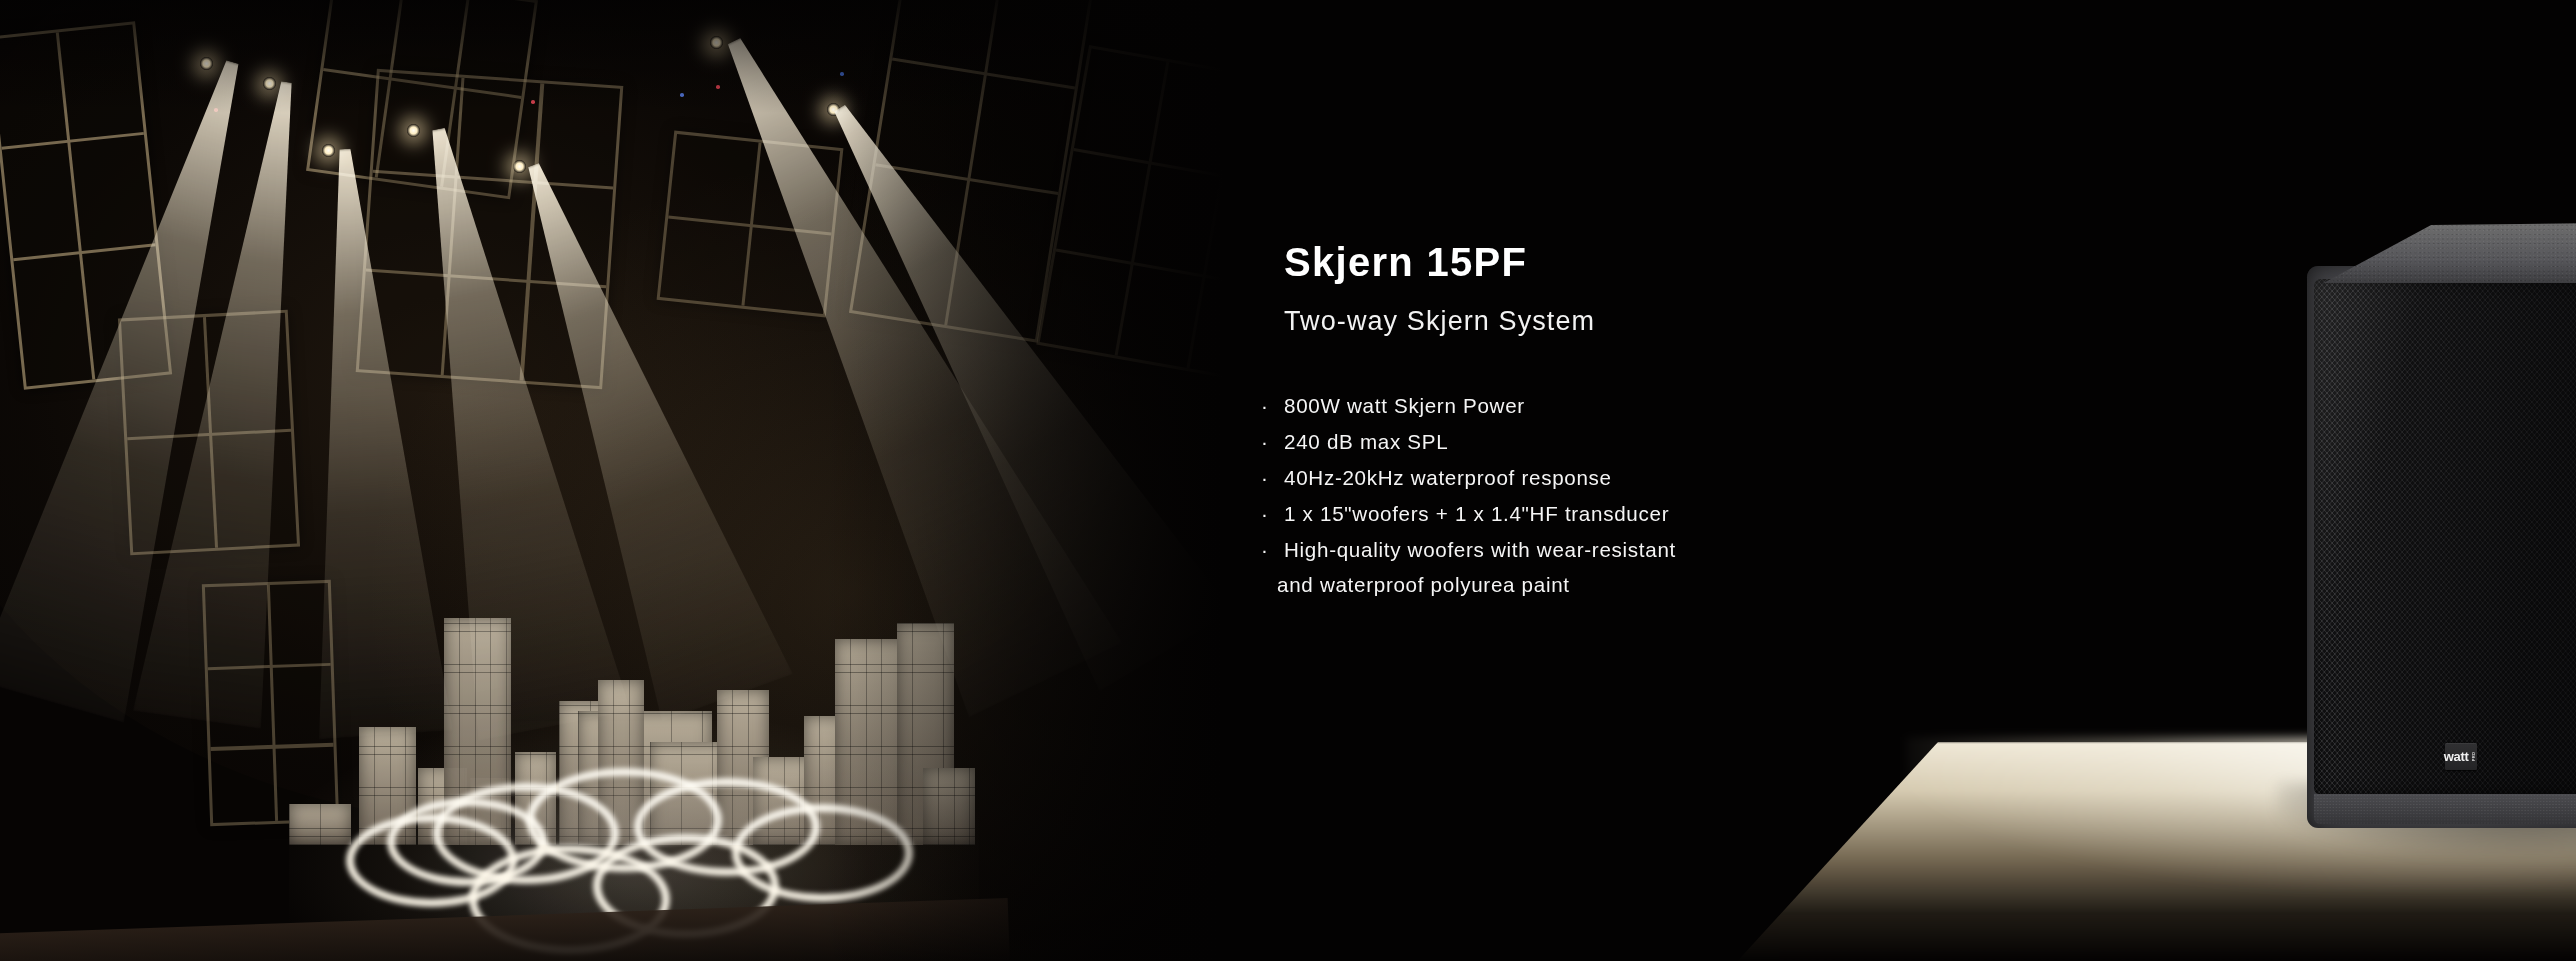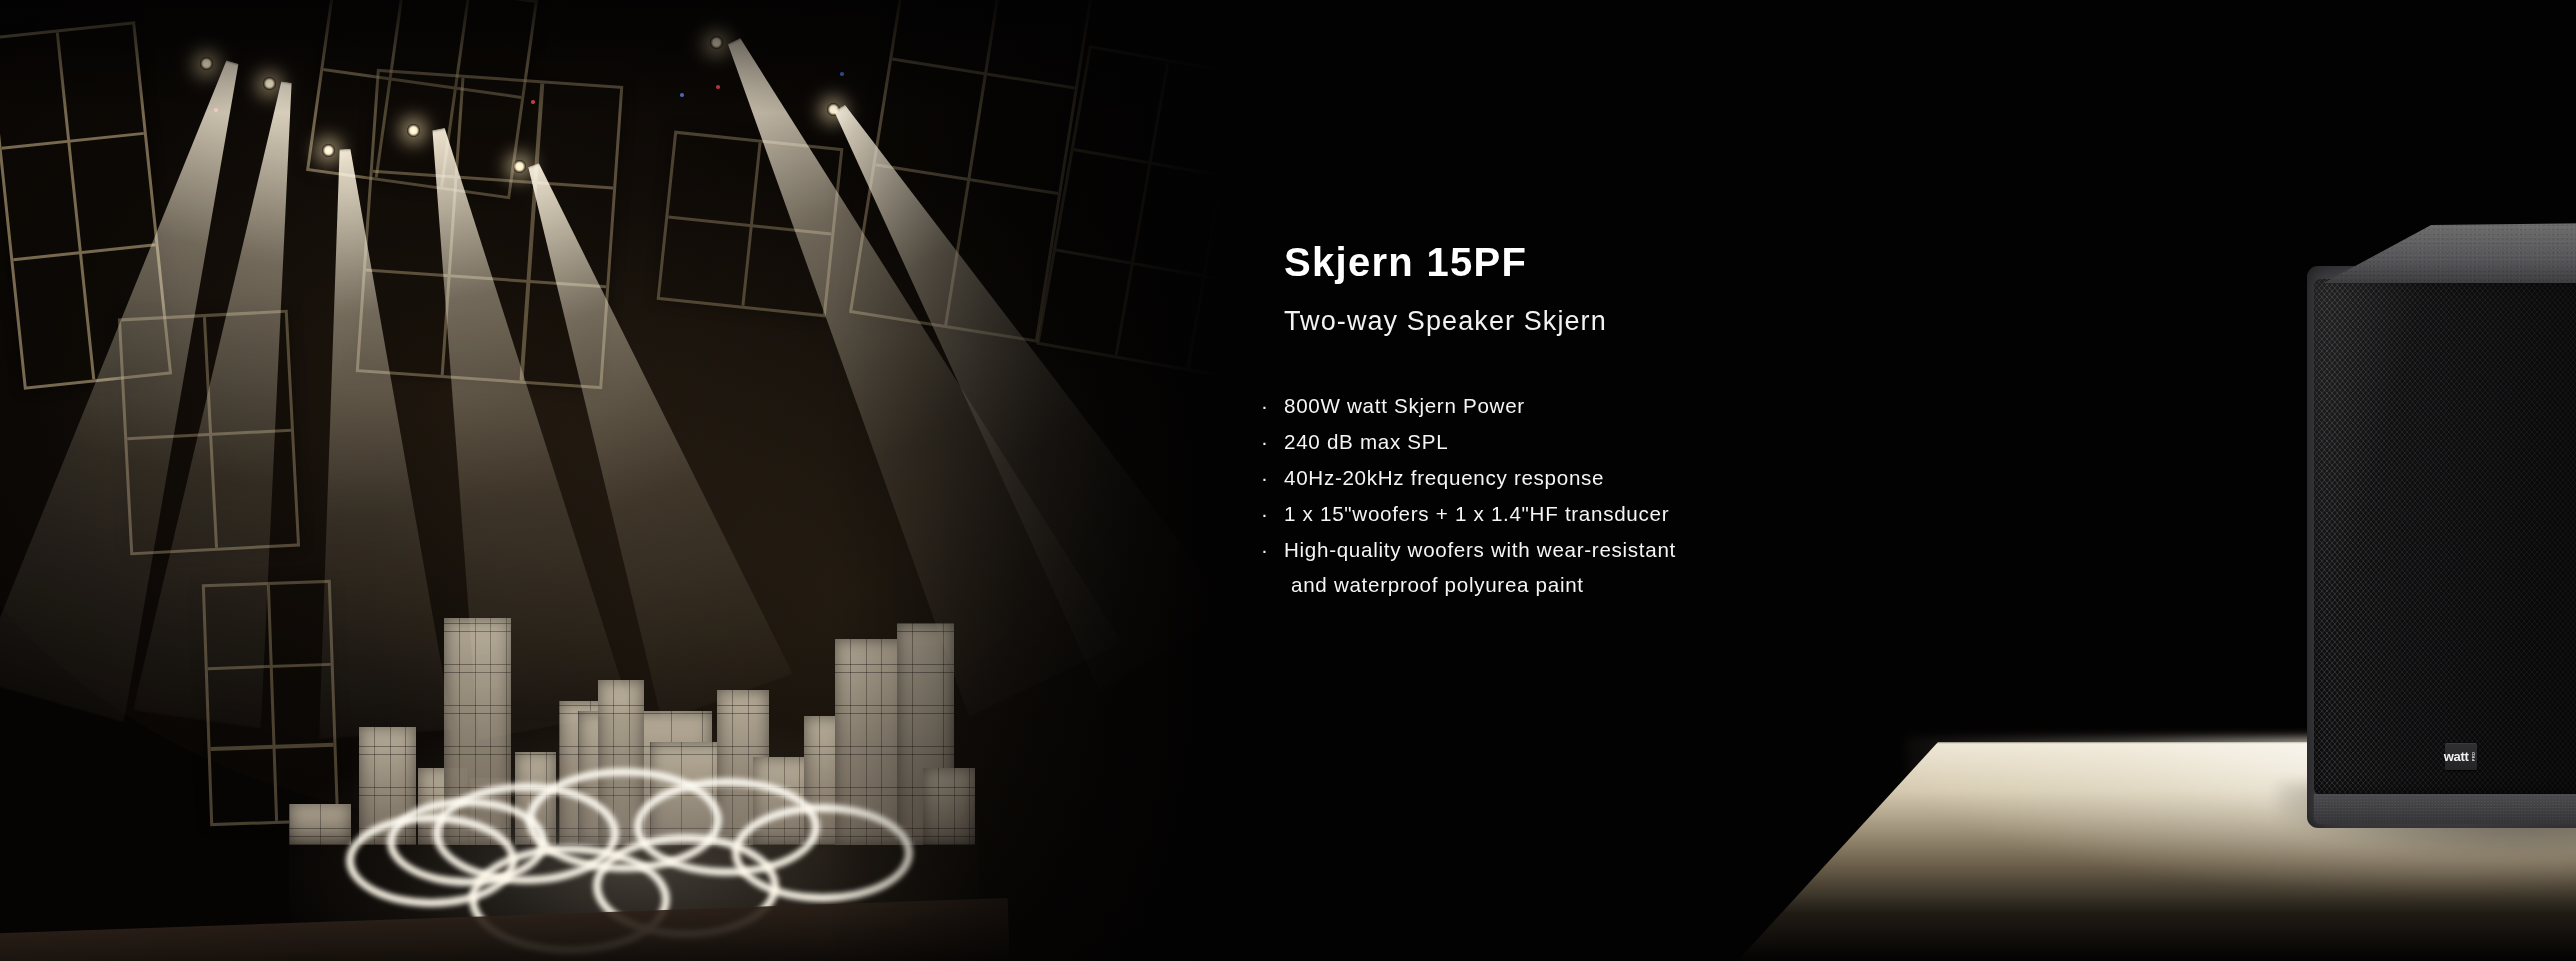--- a/index.html
+++ b/index.html
@@ -89,21 +89,21 @@
   
   #copy{position:absolute;left:1261px;top:242px;width:1030px;color:#fff;}
   #product-title{font-size:40px;font-weight:bold;letter-spacing:1.3px;line-height:1;
     margin:0 0 0 23px;color:#ffffff;white-space:nowrap;}
   #product-subtitle{font-size:27px;font-weight:400;letter-spacing:1.1px;line-height:1;
     margin:26px 0 0 23px;color:#f2f2f2;white-space:nowrap;}
   #spec-list{list-style:none;margin:61px 0 0 0;padding:0;}
   #spec-list li{display:flex;align-items:flex-start;font-size:20.6px;font-weight:400;
     letter-spacing:0.7px;line-height:1;margin-bottom:15.5px;color:#f5f5f5;white-space:nowrap;}
   .spec-dot{width:23px;flex:0 0 23px;color:#f5f5f5;}
-  .spec-cont{display:block;margin-left:30px;font-size:20.6px;letter-spacing:0.7px;
+  .spec-cont{display:block;margin-left:16px;font-size:20.6px;letter-spacing:0.7px;
     line-height:1;margin-top:14.4px;color:#f5f5f5;white-space:nowrap;}
 
   
   #light-pool{position:absolute;left:1716px;top:742px;width:1061px;height:220px;
     background:linear-gradient(to bottom, rgba(246,238,219,0.97) 0%, rgba(232,220,192,0.92) 22%, rgba(172,154,122,0.70) 52%, rgba(88,76,57,0.34) 78%, rgba(20,16,11,0.05) 100%);
     clip-path:polygon(222px 0px, 1036px 0px, 958px 220px, 20.6px 220px);
     filter:blur(1px);}
   #pool-hotspot{position:absolute;left:1906px;top:737px;width:876px;height:155px;
     background:radial-gradient(ellipse at 62% 8%, rgba(255,250,236,0.85) 0%, rgba(240,230,205,0.30) 42%, rgba(0,0,0,0) 74%);
     mix-blend-mode:screen;filter:blur(4.1px);}
@@ -273,34 +273,34 @@
     <div class="rig-led" style="left:840px;top:72px;background:#3a64c8;"></div>
     <div class="rig-led" style="left:214px;top:108px;background:#c8343f;"></div>
 
     <div id="apron"></div>
     <div id="photo-fade-top"></div>
     <div id="photo-fade"></div>
   </div>
 
   <div id="copy">
     <h1 id="product-title">Skjern 15PF</h1>
-    <h2 id="product-subtitle">Two-way Speaker Skjern</h2>
+    <h2 id="product-subtitle">Two-way Skjern System</h2>
 
     <ul id="spec-list">
       <li>
         <span class="spec-dot">·</span>
         <span>800W watt Skjern Power</span>
       </li>
       <li>
         <span class="spec-dot">·</span>
         <span>240 dB max SPL</span>
       </li>
       <li>
         <span class="spec-dot">·</span>
-        <span>40Hz-20kHz frequency response</span>
+        <span>40Hz-20kHz waterproof response</span>
       </li>
       <li>
         <span class="spec-dot">·</span>
         <span>1 x 15"woofers + 1 x 1.4"HF transducer</span>
       </li>
       <li style="display:block;">
         <span style="display:flex;align-items:flex-start;">
           <span class="spec-dot">·</span>
           <span>High-quality woofers with wear-resistant</span>
         </span>

